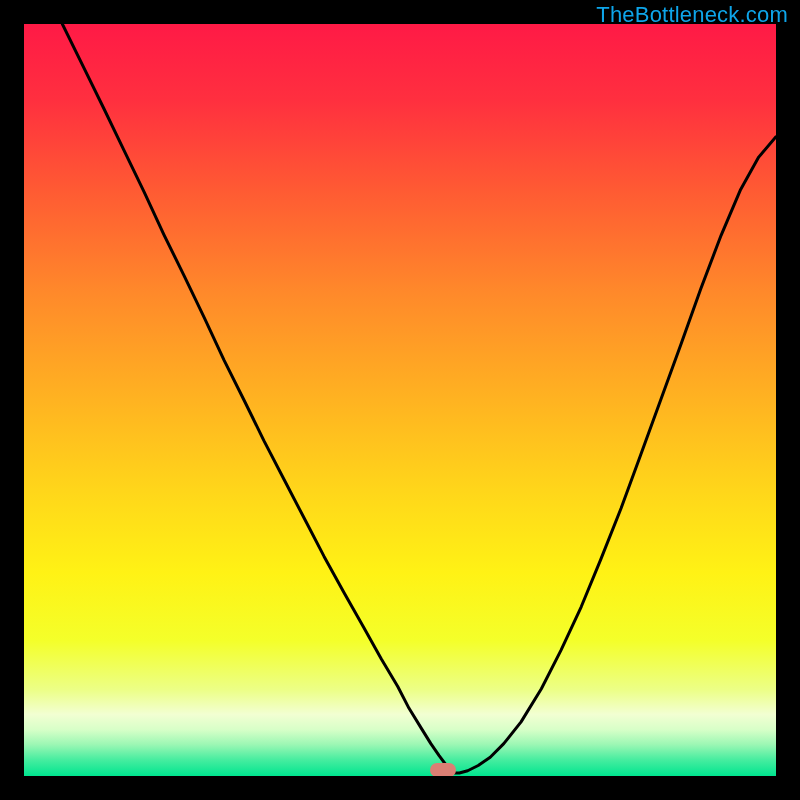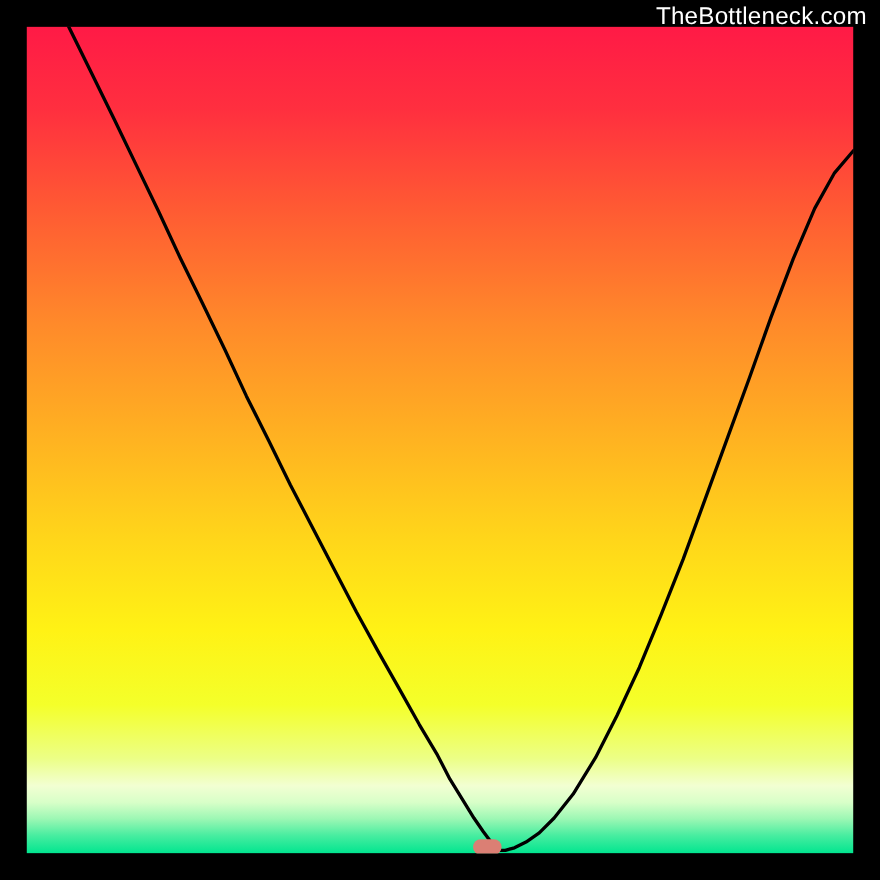--- a/index.html
+++ b/index.html
@@ -26,21 +26,21 @@
     overflow: hidden;
   }
   .gradient {
     position: absolute;
     left: 0; top: 0; right: 0; bottom: 0;
   }
   .watermark {
     position: absolute;
     top: 2px;
     right: 12px;
-    color: #ffffff;
+    color: #0ea5e9;
     font-size: 22px;
     font-weight: 500;
     letter-spacing: 0.2px;
     user-select: none;
   }
   svg.curve {
     position: absolute;
     left: 0; top: 0;
     width: 100%; height: 100%;
     overflow: visible;

